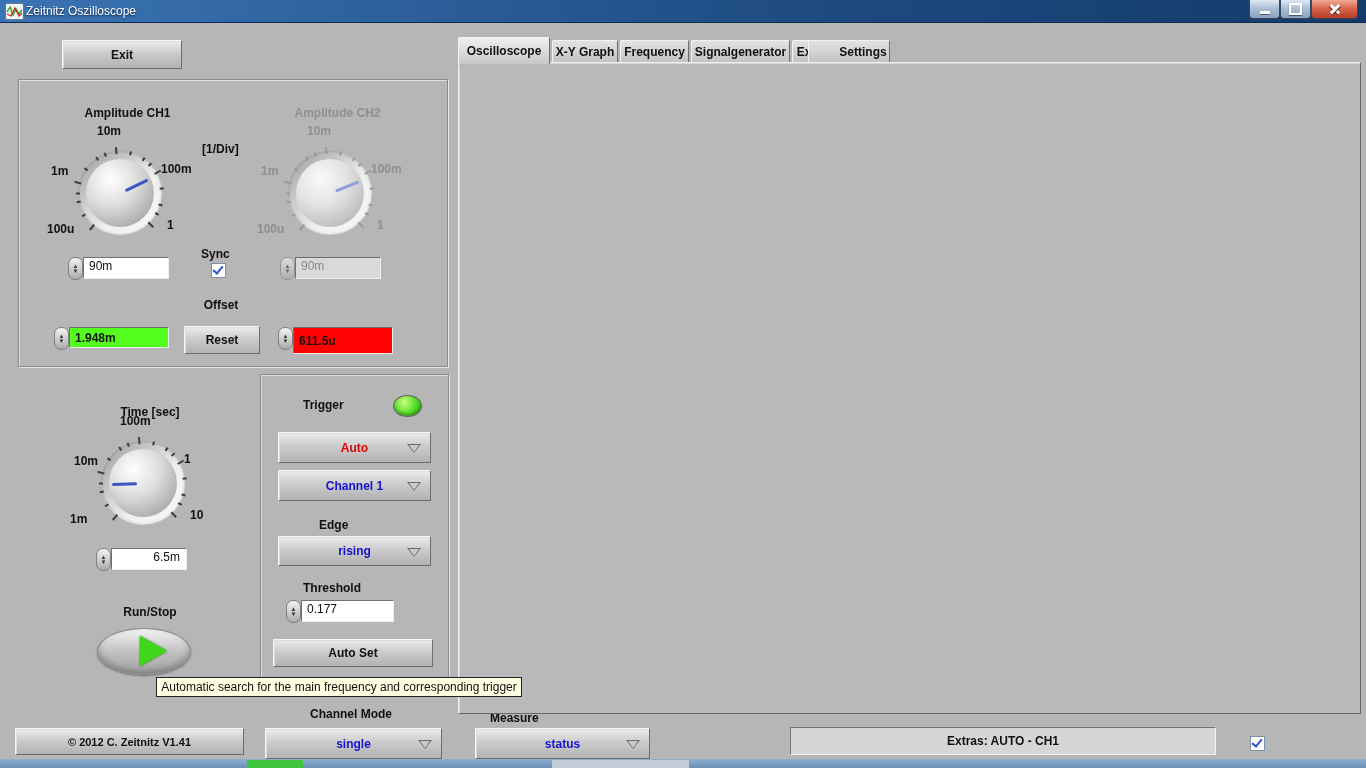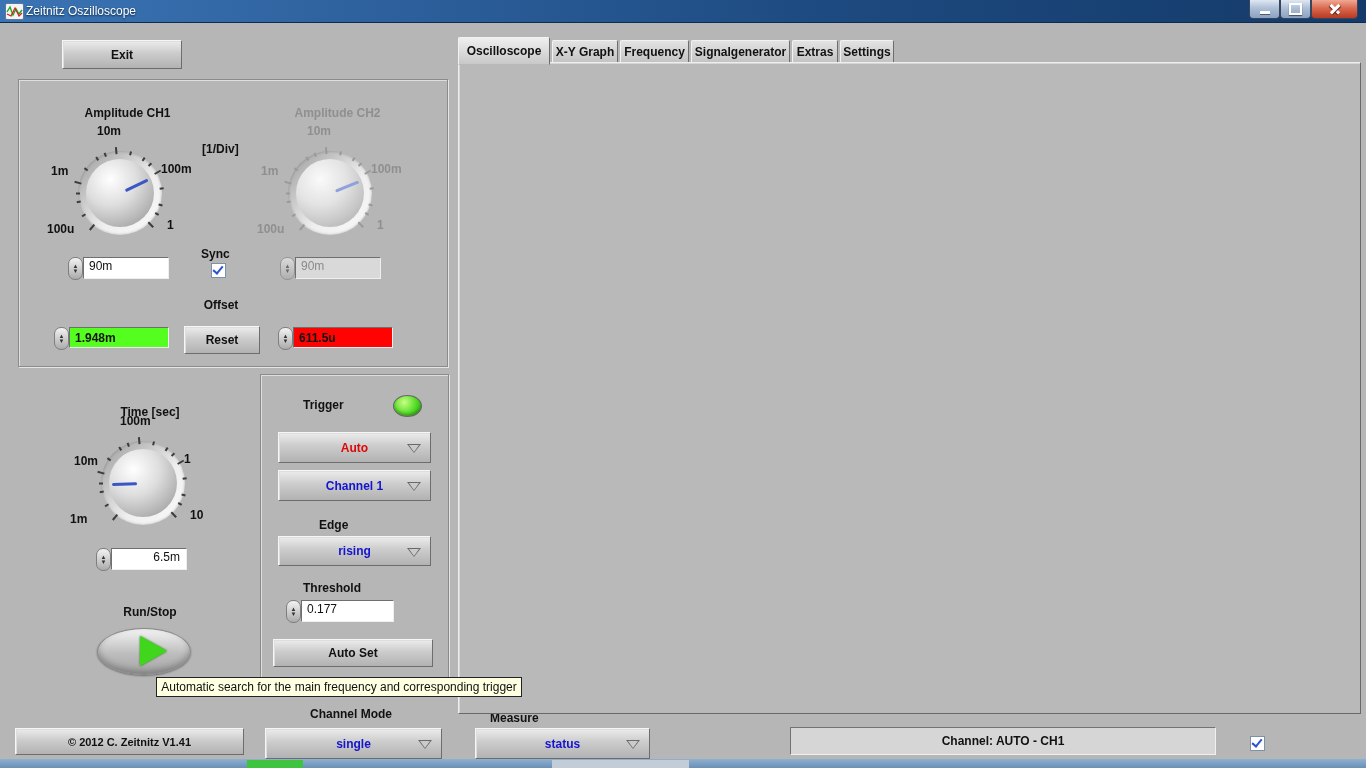--- a/index.html
+++ b/index.html
@@ -193,21 +193,21 @@
   <div class="abs spin" style="left:54px;top:327px;">
       <span>▲</span>
       <span>▼</span>
     </div>
   <div class="abs sunkenf offfield" style="left:69px;top:327px;width:100px;height:21px;background:#54ff1f;">1.948m</div>
   <div class="abs btn raised" style="left:184px;top:326px;width:74px;height:26px;">Reset</div>
   <div class="abs spin" style="left:278px;top:327px;">
       <span>▲</span>
       <span>▼</span>
     </div>
-  <div class="abs sunkenf offfield" style="left:293px;top:327px;width:100px;height:21px;background:#ff0202;">611.5u</div>
+  <div class="abs sunkenf offfield" style="left:293px;top:327px;width:100px;height:27px;background:#ff0202;">611.5u</div>
 
   <div class="abs bold ctr" style="left:95px;top:405px;width:110px;">Time [sec]</div>
   <div class="abs knob" id="knob-time" style="left:88px;top:428px;">
     <div class="kring"></div>
       <div class="kball"></div>
     <div class="needle" style="transform: rotate(-182deg) translateX(6px);"></div>
     <span class="klabel kl0">1m</span>
     <span class="klabel kl1">10m</span>
     <span class="klabel kl2">100m</span>
     <span class="klabel kl3">1</span>
@@ -280,21 +280,21 @@
         <span class="tri-in"></span>
       </span>
   </div>
   <div class="abs btn raised" style="left:15px;top:728px;width:227px;height:25px;font-size:11px;">© 2012  C. Zeitnitz V1.41</div>
 
   <div class="tab active" style="left:458px;width:90px;">Oscilloscope</div>
   <div class="tab" style="left:552px;width:64px;">X-Y Graph</div>
   <div class="tab" style="left:620px;width:67px;">Frequency</div>
   <div class="tab" style="left:691px;width:97px;">Signalgenerator</div>
   <div class="tab" style="left:792px;width:44px;">Extras</div>
-  <div class="tab" style="left:840px;width:52px;">Settings</div>
+  <div class="tab" style="left:808px;width:52px;padding-left:28px;">Settings</div>
 
   <div id="tabpanel" class="abs"></div>
 
   <div class="abs swatch" style="left:473px;top:77px;width:54px;background:#44f000;"></div>
   <div class="abs bold" style="left:532px;top:79px;">Channel 1 (left)</div>
   <div class="abs cb" style="left:713px;top:79px;">
       <span class="mark"></span>
     </div>
   <div class="abs sunkenf" style="left:737px;top:76px;width:85px;height:18px;background:#d9d9d9;text-align:right;padding:1px 6px 0 0;box-sizing:content-box;">90m</div>
   <div class="abs bold" style="left:831px;top:79px;">per Div</div>
@@ -506,18 +506,18 @@
     </div>
   <div class="abs swatch" style="left:1281px;top:690px;width:50px;height:12px;background:#1c5c14;"></div>
 
   <div class="abs bold" style="left:490px;top:711px;">Measure</div>
   <div class="dropdown raised blue-txt" style="left:475px;top:728px;width:173px;height:29px;">
     <span>status</span>
       <span class="tri">
         <span class="tri-in"></span>
       </span>
   </div>
-  <div id="statusbox" class="abs">Channel: AUTO - CH1</div>
+  <div id="statusbox" class="abs">Extras: AUTO - CH1</div>
 
   <div id="taskbar" class="abs"></div>
   <div class="abs tb-green"></div>
   <div class="abs tb-gray"></div>
 </div>
 
 </body></html>

